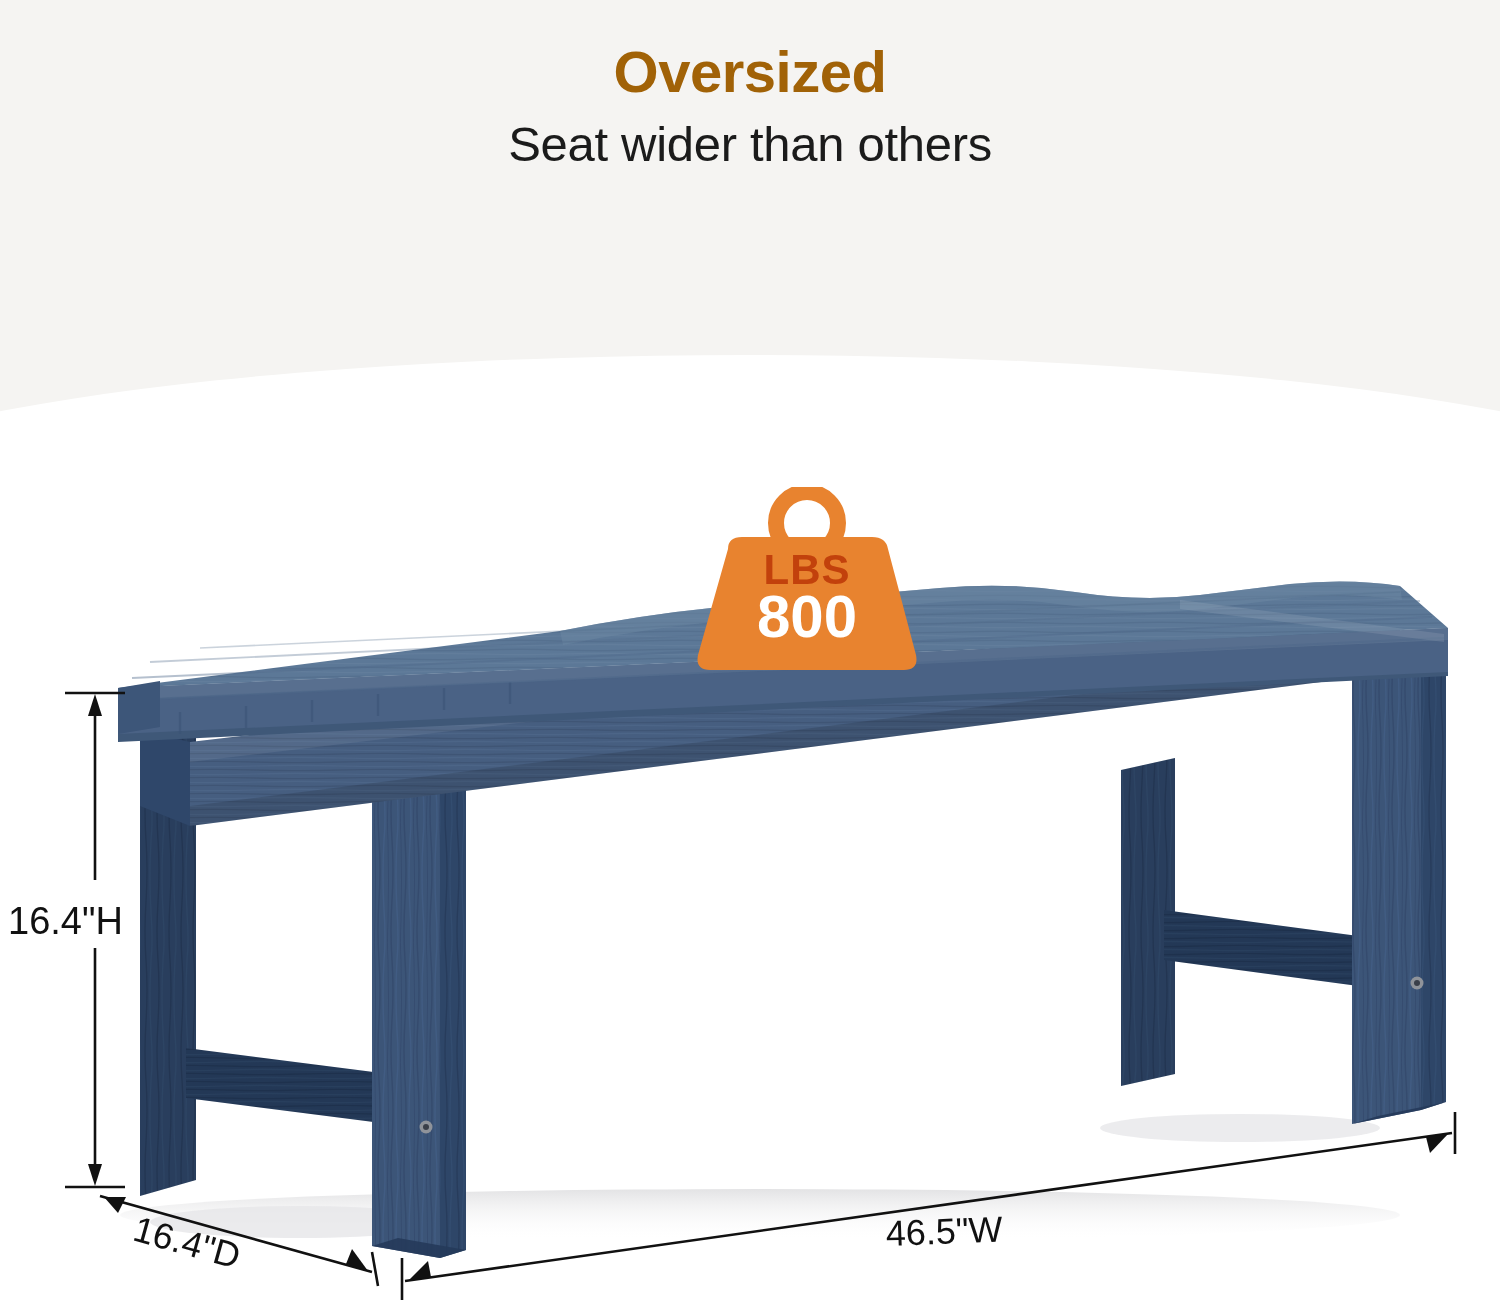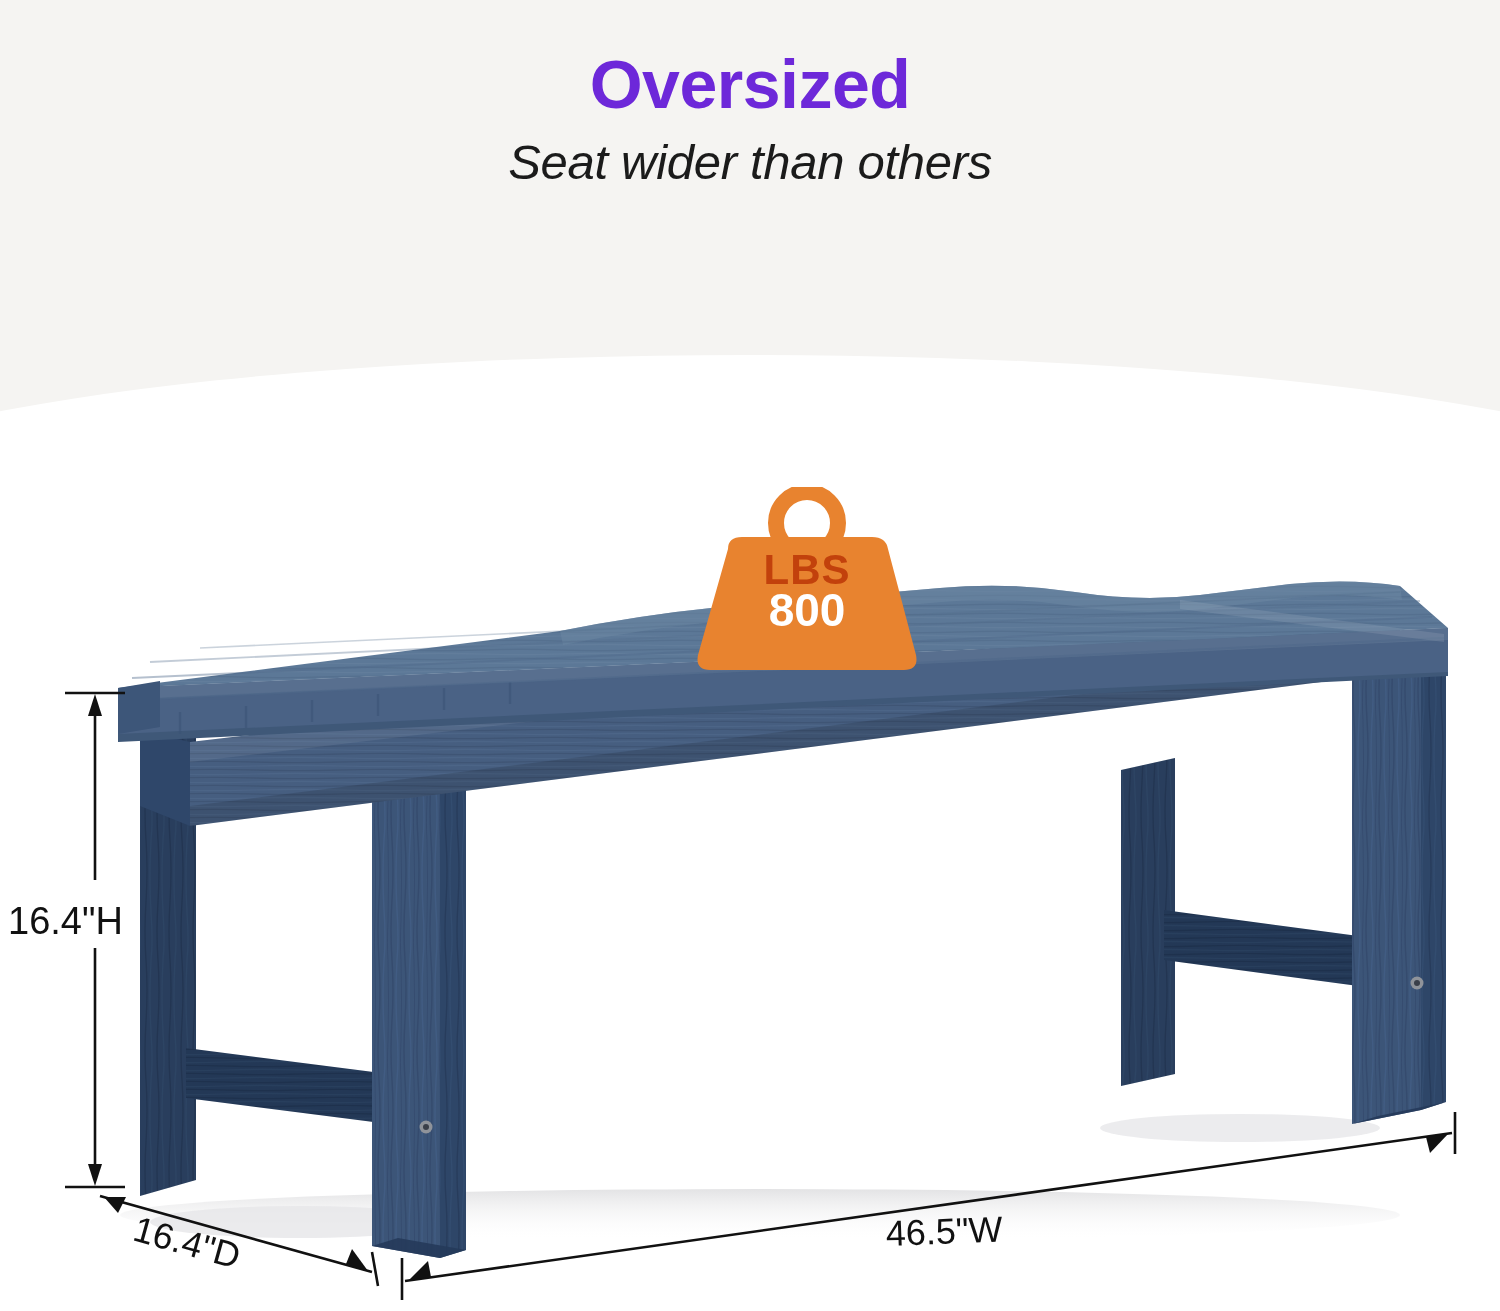--- a/index.html
+++ b/index.html
@@ -13,40 +13,40 @@
   
   .bg-cream{position:absolute;inset:0;background:#f5f4f2;}
   .bg-arc{
     position:absolute;left:-14%;top:355px;width:128%;height:1400px;
     background:#ffffff;border-radius:50% 50% 0 0 / 150px 150px 0 0;
   }
 
   
   .headline-wrap{position:absolute;left:0;top:42px;width:1500px;text-align:center;}
   .headline{
-    font-size:68px;font-weight:bold;color:#6d28d9;letter-spacing:-0.5px;
-    line-height:1.02;margin:8px;
+    font-size:58px;font-weight:bold;color:#a16207;letter-spacing:-0.5px;
+    line-height:1.02;margin:0;
   }
   .subhead{
     font-size:49px;font-weight:normal;color:#1b1b1b;letter-spacing:-0.3px;
-    margin:18px 0 0 0;line-height:1.05;font-style:italic;
+    margin:18px 0 0 0;line-height:1.05;
   }
 
   
   #bench-svg{position:absolute;left:0;top:0;width:1500px;height:1311px;}
 
   
   #badge{position:absolute;left:676px;top:487px;width:262px;height:186px;}
   .badge-lbs{
     position:absolute;left:0;top:62px;width:262px;text-align:center;
     font-size:42px;font-weight:bold;color:#c2410c;letter-spacing:1px;line-height:1;
   }
   .badge-num{
     position:absolute;left:0;top:100px;width:262px;text-align:center;
-    font-size:46px;font-weight:bold;color:#ffffff;letter-spacing:0px;line-height:1;
+    font-size:60px;font-weight:bold;color:#ffffff;letter-spacing:0px;line-height:1;
   }
 
   
   .dim-label{position:absolute;color:#111111;font-size:38px;white-space:nowrap;}
   #dim-h-label{left:8px;top:900px;}
   #dim-d-label{left:140px;top:1208px;transform:rotate(15.5deg);transform-origin:left top;font-size:36px;}
   #dim-w-label{left:885px;top:1213px;transform:rotate(-2.2deg);transform-origin:left top;font-size:36px;}
 </style>
 </head>
 <body>

